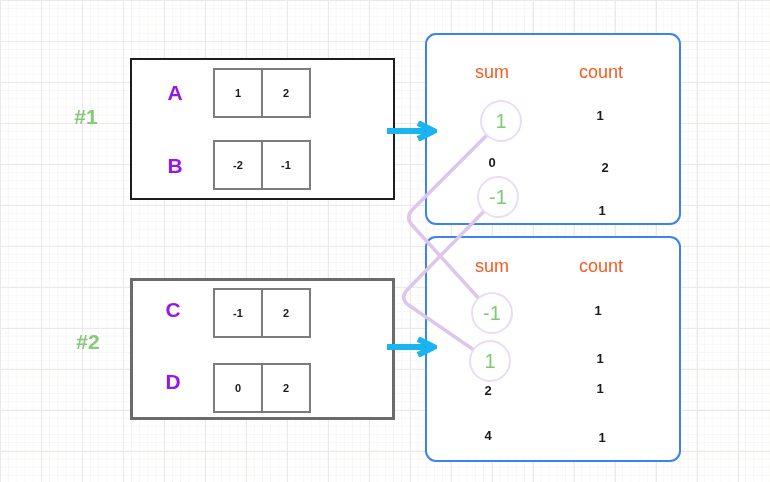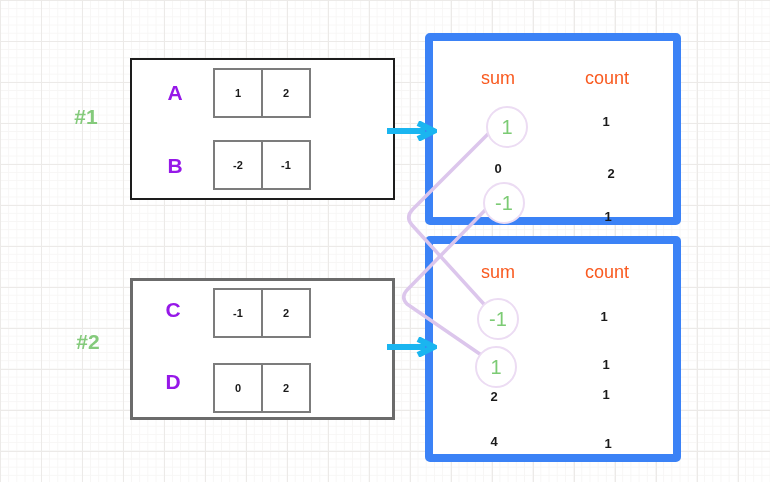--- a/index.html
+++ b/index.html
@@ -30,21 +30,21 @@
   }
   .cells{display:flex;}
   .cell{
     width:50px;height:50px;box-sizing:border-box;background:#fff;
     border:2px solid #7c7c7c;display:flex;align-items:center;justify-content:center;
     font-size:11px;font-weight:600;color:#1a1a1a;
   }
   .cell + .cell{margin-left:-2px;}
 
   .result-box{
-    background:#fff;box-sizing:border-box;border:8px solid #3b82f6;border-radius:5px;
+    background:#fff;box-sizing:border-box;border:2px solid #3b82f6;border-radius:11px;
   }
   #rect1{left:425px;top:33px;width:256px;height:192px;}
   #rect2{left:425px;top:236px;width:256px;height:226px;}
   .col-header{font-size:18px;color:#f95a20;}
   .num{font-size:13px;font-weight:600;color:#1a1a1a;}
 
   .hl-circle{
     width:42px;height:42px;border-radius:50%;background:#fff;
     border:2px solid #ecdcf3;box-sizing:border-box;
     display:flex;align-items:center;justify-content:center;

